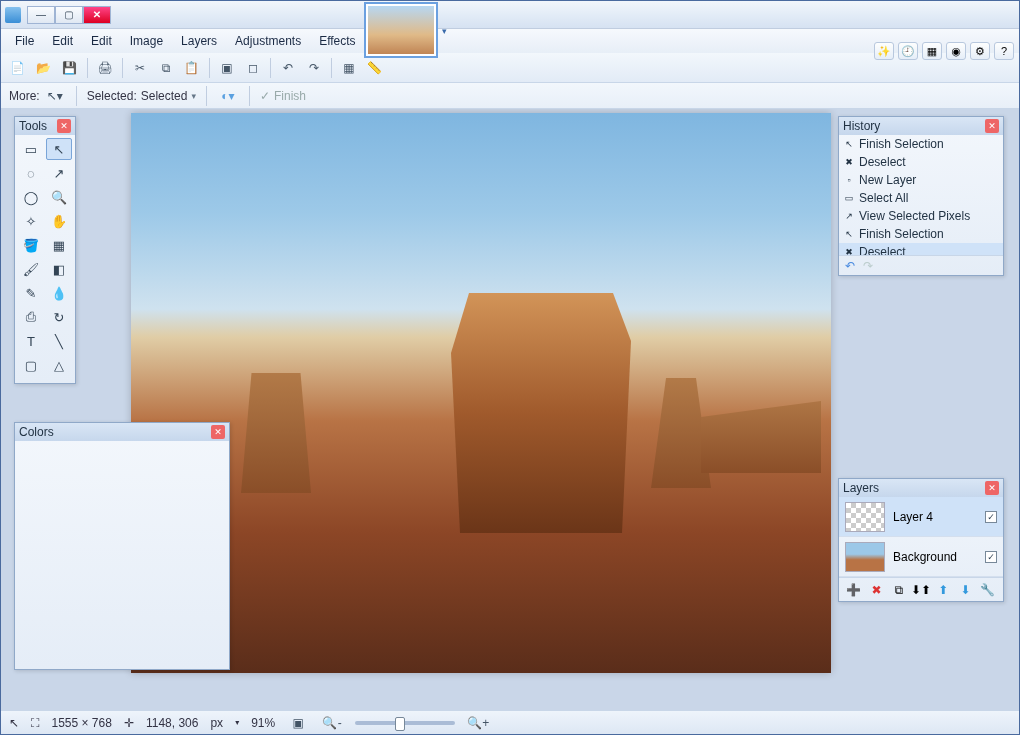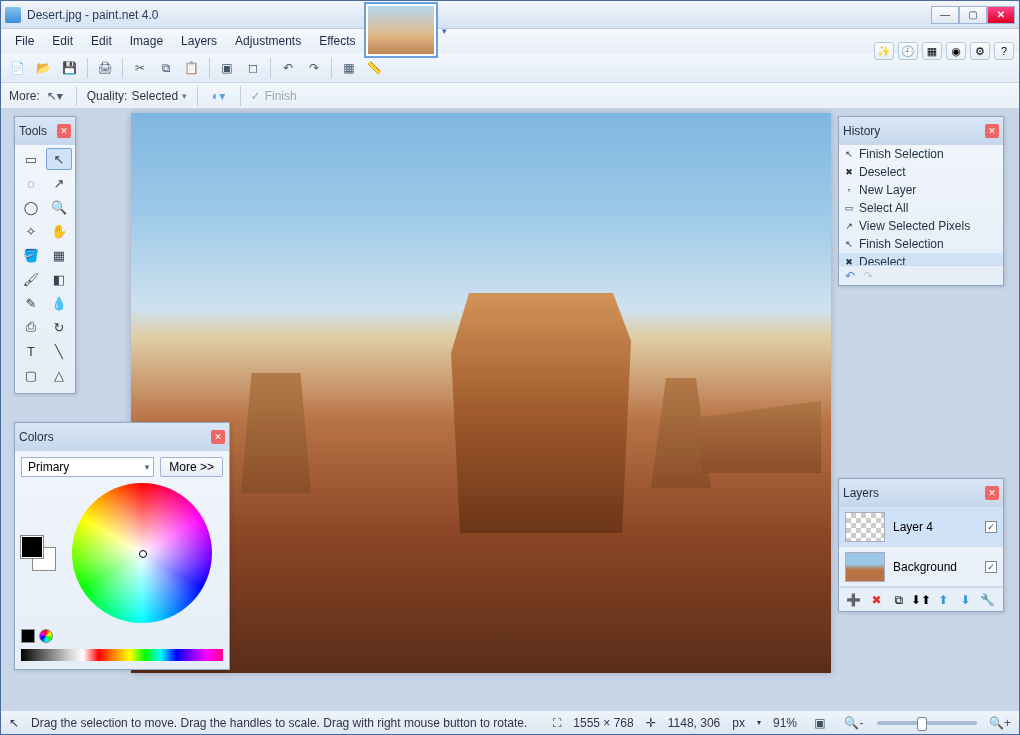--- a/index.html
+++ b/index.html
@@ -28,21 +28,21 @@
 .mesa{position:absolute;width:180px;height:240px;background:linear-gradient(180deg,#d29458 0%,#a05a2c 50%,#6b3518 100%);top:180px;left:320px;clip-path:polygon(10% 0,90% 0,100% 20%,95% 100%,5% 100%,0 25%)}
 .mesa2{position:absolute;width:70px;height:120px;background:linear-gradient(#b27a48,#8a4e28);top:260px;left:110px;clip-path:polygon(15% 0,85% 0,100% 100%,0 100%)}
 .mesa3{position:absolute;width:60px;height:110px;background:linear-gradient(#b27a48,#8a4e28);top:265px;left:520px;clip-path:polygon(25% 0,75% 0,100% 100%,0 100%)}
 .mesa4{position:absolute;width:120px;height:80px;background:linear-gradient(#b27a48,#8a4e28);top:280px;left:570px;clip-path:polygon(0 30%,100% 10%,100% 100%,0 100%)}
 .statusbar{height:24px;background:linear-gradient(#eef4fb,#dde7f4);display:flex;align-items:center;padding:0 8px;gap:12px;color:#334;border-top:1px solid #c8d6e8;font-size:11px}
 .statusbar .flex{flex:1}
 .zoom-slider{width:100px;height:4px;background:#aabcd6;border-radius:2px;position:relative}
 .zoom-slider::after{content:"";position:absolute;width:8px;height:12px;background:#fff;border:1px solid #789;left:40%;top:-4px;border-radius:2px}
 
 .panel{position:absolute;background:linear-gradient(#f3f7fc,#e5edf7);border:1px solid #8fa8c8;box-shadow:1px 1px 4px rgba(0,0,0,.15)}
-.panel-hdr{height:28px;background:linear-gradient(#d9e6f5,#c6d7ec);display:flex;align-items:center;padding:0 4px;font-size:11px;color:#234}
+.panel-hdr{height:18px;background:linear-gradient(#d9e6f5,#c6d7ec);display:flex;align-items:center;padding:0 4px;font-size:11px;color:#234}
 .panel-hdr .xbtn{width:14px;height:14px;margin-left:auto;background:#e66;color:#fff;display:flex;align-items:center;justify-content:center;font-size:9px;border-radius:2px;cursor:pointer}
 
 .tools-panel{left:14px;top:116px;width:62px;min-height:228px;padding-bottom:4px}
 .toolgrid{display:grid;grid-template-columns:1fr 1fr;gap:2px;padding:3px}
 .tool{width:26px;height:22px;display:flex;align-items:center;justify-content:center;border:1px solid transparent;border-radius:2px;cursor:pointer;font-size:13px;color:#345}
 .tool.sel{background:#cfe2f8;border-color:#7aa5d8}
 
 .colors-panel{left:14px;top:422px;width:216px;height:248px}
 .colors-body{padding:6px;display:flex;flex-direction:column;gap:6px}
 .crow{display:flex;gap:6px;align-items:center}
@@ -76,21 +76,20 @@
 .layers-ftr{height:24px;display:flex;align-items:center;justify-content:space-around;border-top:1px solid #c8d6e8;padding:0 4px}
 .layers-ftr .lb{width:16px;height:16px;display:flex;align-items:center;justify-content:center;font-size:12px;cursor:pointer}
 </style>
 </head>
 <body>
 
 <div class="window">
 
  <div class="titlebar">
   <div class="icon"></div>
-  <div class="title">Desert.jpg - paint.net 4.0</div>
   <div class="winbtns">
    <div class="winbtn">—</div>
    <div class="winbtn">▢</div>
    <div class="winbtn close">✕</div>
   </div>
  </div>
 
  <div class="menubar" id="menubar">
       <div class="menuitem">File</div>
       <div class="menuitem">Edit</div>
@@ -122,21 +121,21 @@
       <div class="tbtn">📏</div>
     </div>
 
  <div class="optbar">
    <span class="optsel">
         <span>More:</span>
      <span class="tbtn">↖▾</span>
       </span>
    <span class="tsep"></span>
    <span class="optsel">
-        <span>Quality:</span>
+        <span>Selected:</span>
      <span>Selected</span> 
         <span style="font-size:9px;color:#678">▾</span>
       </span>
    <span class="tsep"></span>
    <span class="tbtn" style="color:#5aa0e0">◐▾</span>
    <span class="tsep"></span>
    <span class="optsel" style="color:#9aa">
         <span>✓</span> 
         <span>Finish</span>
       </span>
@@ -146,21 +145,20 @@
    <div class="canvas">
      <div class="mesa"></div>
      <div class="mesa2"></div>
      <div class="mesa3"></div>
      <div class="mesa4"></div>
    </div>
  </div>
 
  <div class="statusbar">
    <span>↖</span>
-   <span class="flex">Drag the selection to move. Drag the handles to scale. Drag with right mouse button to rotate.</span>
    <span>⛶</span>
       <span>1555 × 768</span>
    <span>✛</span>
       <span>1148, 306</span>
    <span>px</span>
       <span style="font-size:8px">▾</span>
    <span>91%</span>
    <span class="tbtn">▣</span>
    <span class="tbtn">🔍-</span>
    <div class="zoom-slider"></div>
@@ -209,44 +207,20 @@
       <div class="tool">▢</div>
       <div class="tool">△</div>
     </div>
 </div>
 
 <div class="panel colors-panel">
  <div class="panel-hdr">
       <span>Colors</span>
       <span class="xbtn">✕</span>
     </div>
- <div class="colors-body">
-   <div class="crow">
-     <div class="combo">
-          <span>Primary</span>
-        </div>
-     <div class="btn">
-          <span>More &gt;&gt;</span>
-        </div>
-   </div>
-   <div class="crow">
-     <div class="swatch-pair">
-       <div class="sw-bg"></div>
-       <div class="sw-fg"></div>
-     </div>
-     <div class="wheel">
-          <div class="cur"></div>
-        </div>
-   </div>
-   <div class="mini-sw">
-     <div class="s" style="background:#000"></div>
-     <div class="s" style="background:conic-gradient(red,yellow,lime,cyan,blue,magenta,red);border-radius:50%"></div>
-   </div>
-   <div class="palette"></div>
- </div>
 </div>
 
 <div class="panel history-panel">
  <div class="panel-hdr">
       <span>History</span>
       <span class="xbtn">✕</span>
     </div>
  <div class="hist-list" id="histlist">
       <div class="hist-item">
         <span class="hi">↖</span>

